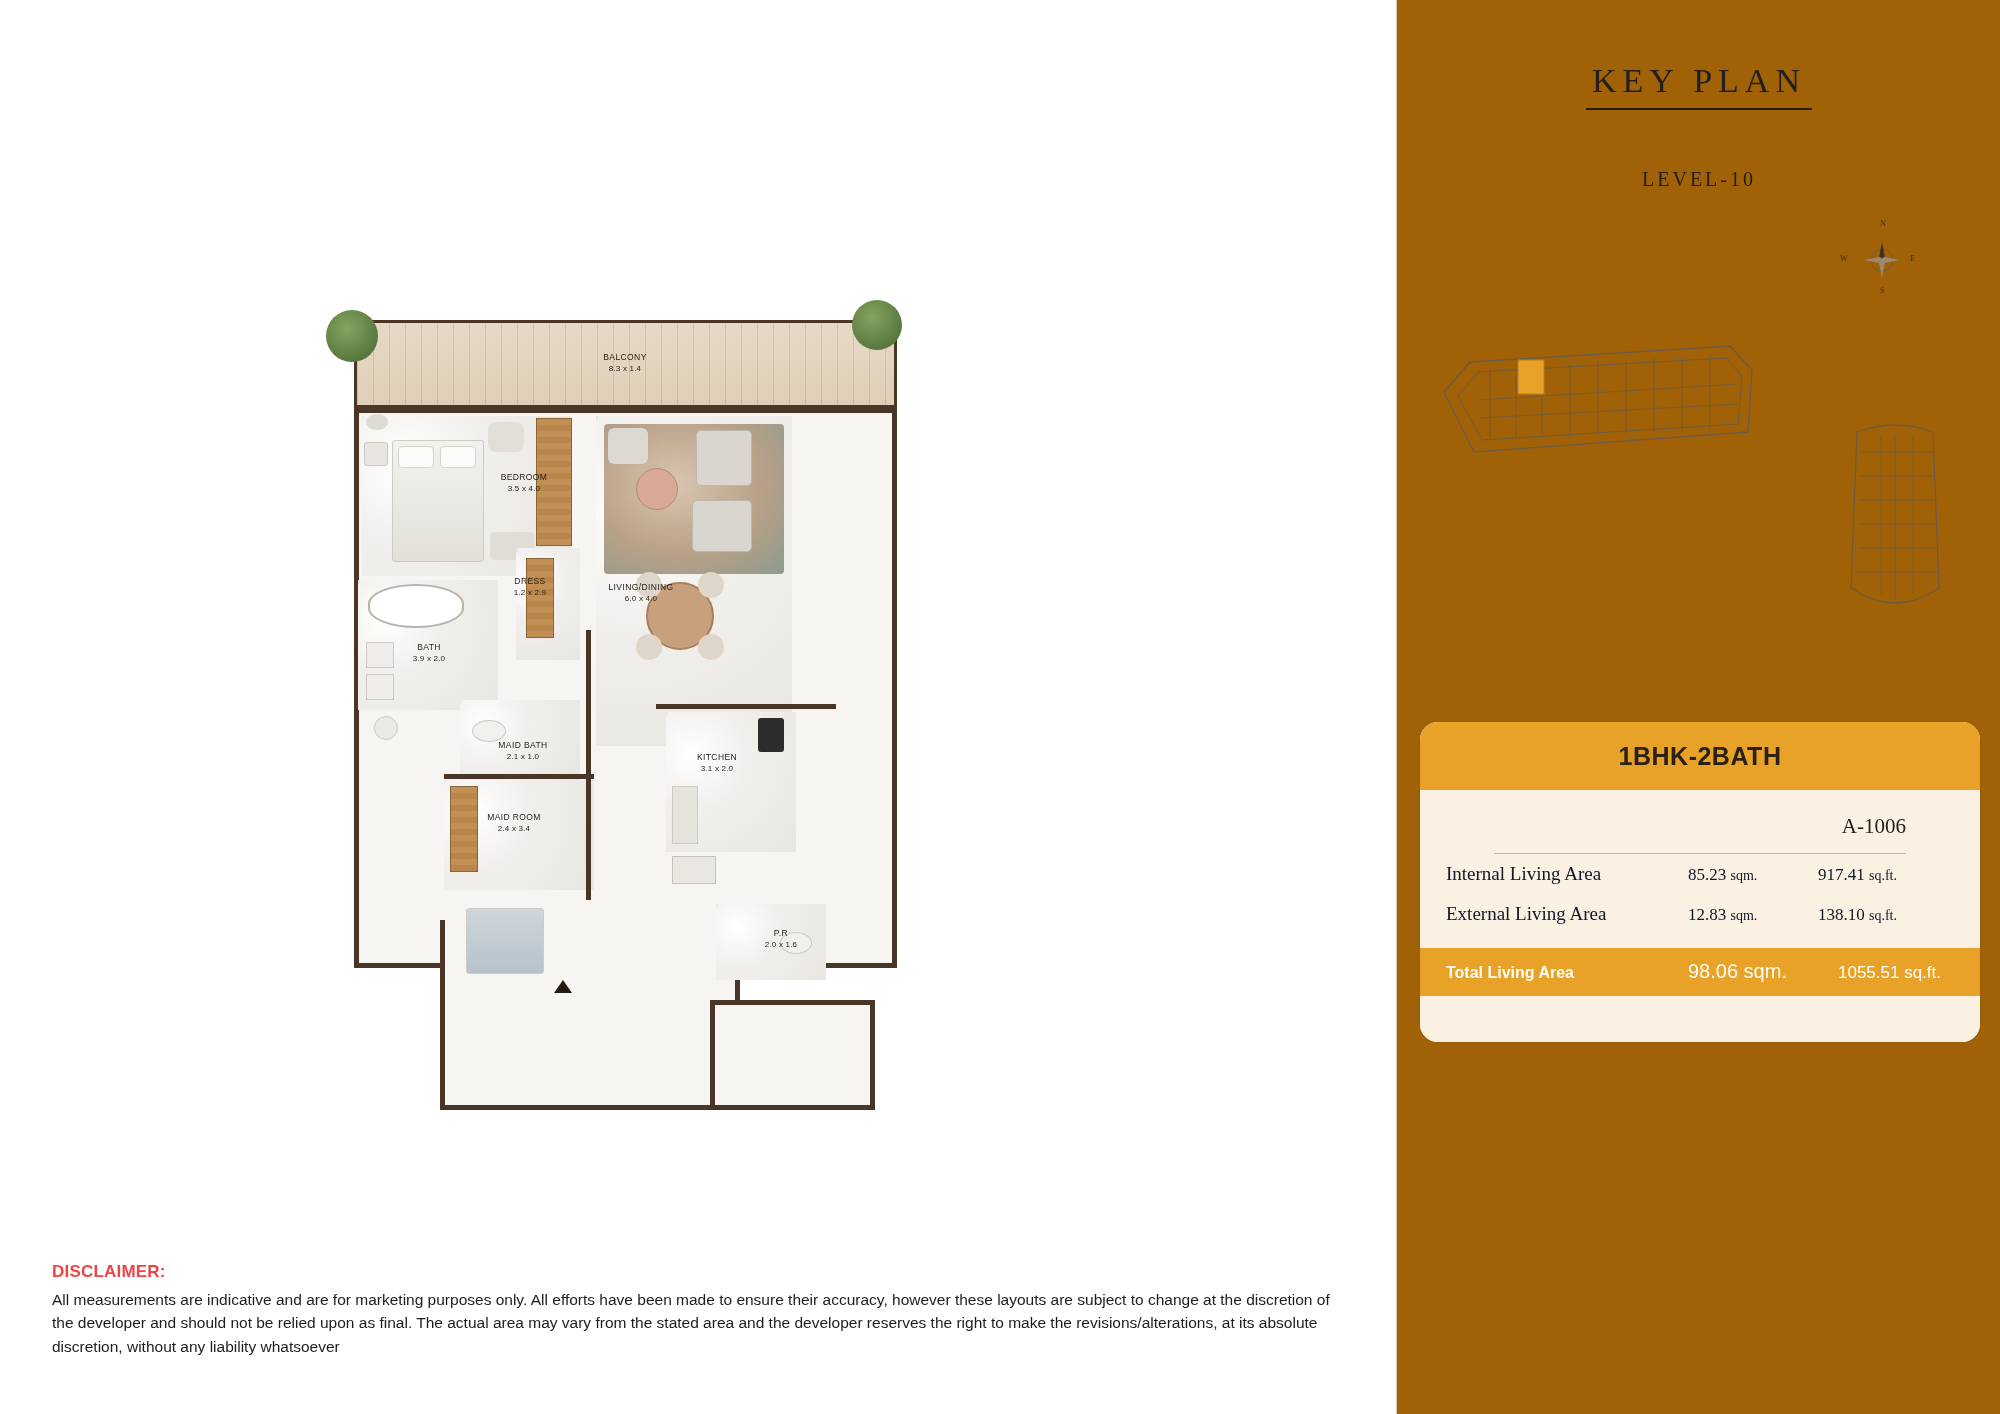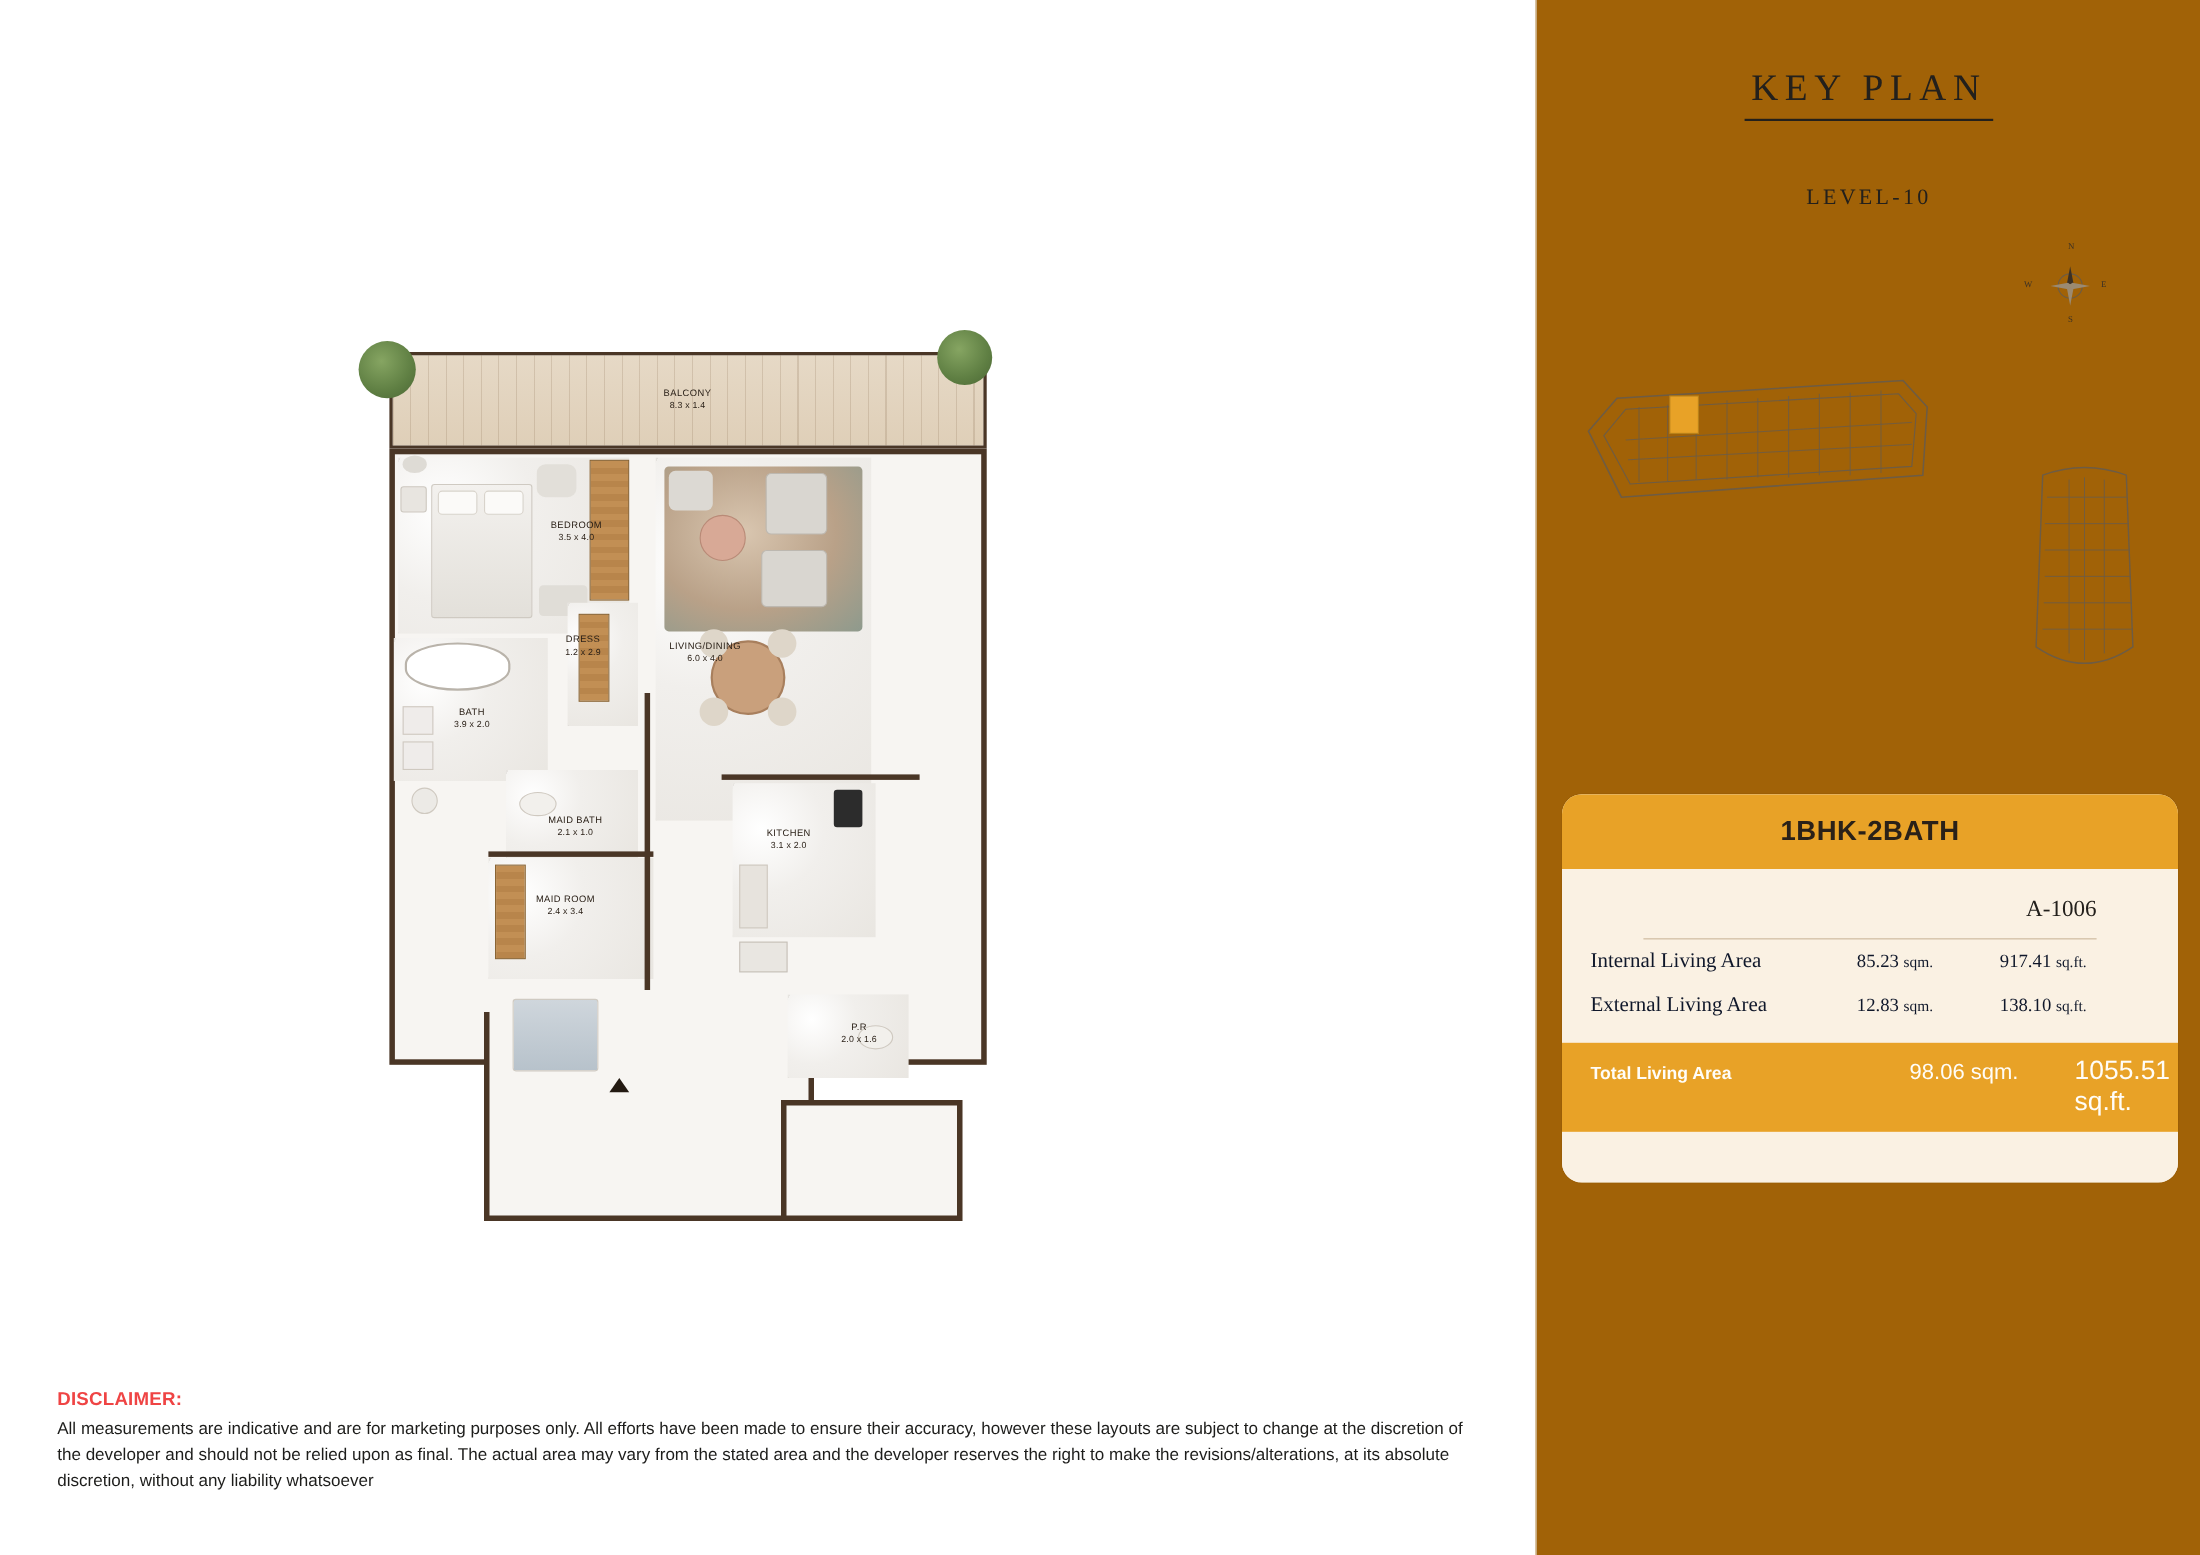--- a/index.html
+++ b/index.html
@@ -240,22 +240,22 @@
   #total-row {
     margin-top: 14px;
     background: #e8a227;
     display:flex;
     align-items:baseline;
     padding: 12px 26px 13px 26px;
     font-family:"Liberation Sans", sans-serif;
     color:#fffdf8;
   }
   #total-row .nm { flex: 0 0 242px; font-size: 16px; font-weight: bold; }
-  #total-row .sqm { flex: 0 0 150px; font-size: 20px; margin-left: 48px; }
-  #total-row .sqft { flex: 1; font-size: 24px; }
+  #total-row .sqm { flex: 0 0 150px; font-size: 20px; }
+  #total-row .sqft { flex: 1; font-size: 17px; }
   #card-foot { height: 46px; background:#faf1e3; }
 </style>
 </head>
 <body>
 
 <div id="left-panel">
 
   <div id="floorplan">
 
     <div class="balcony">

